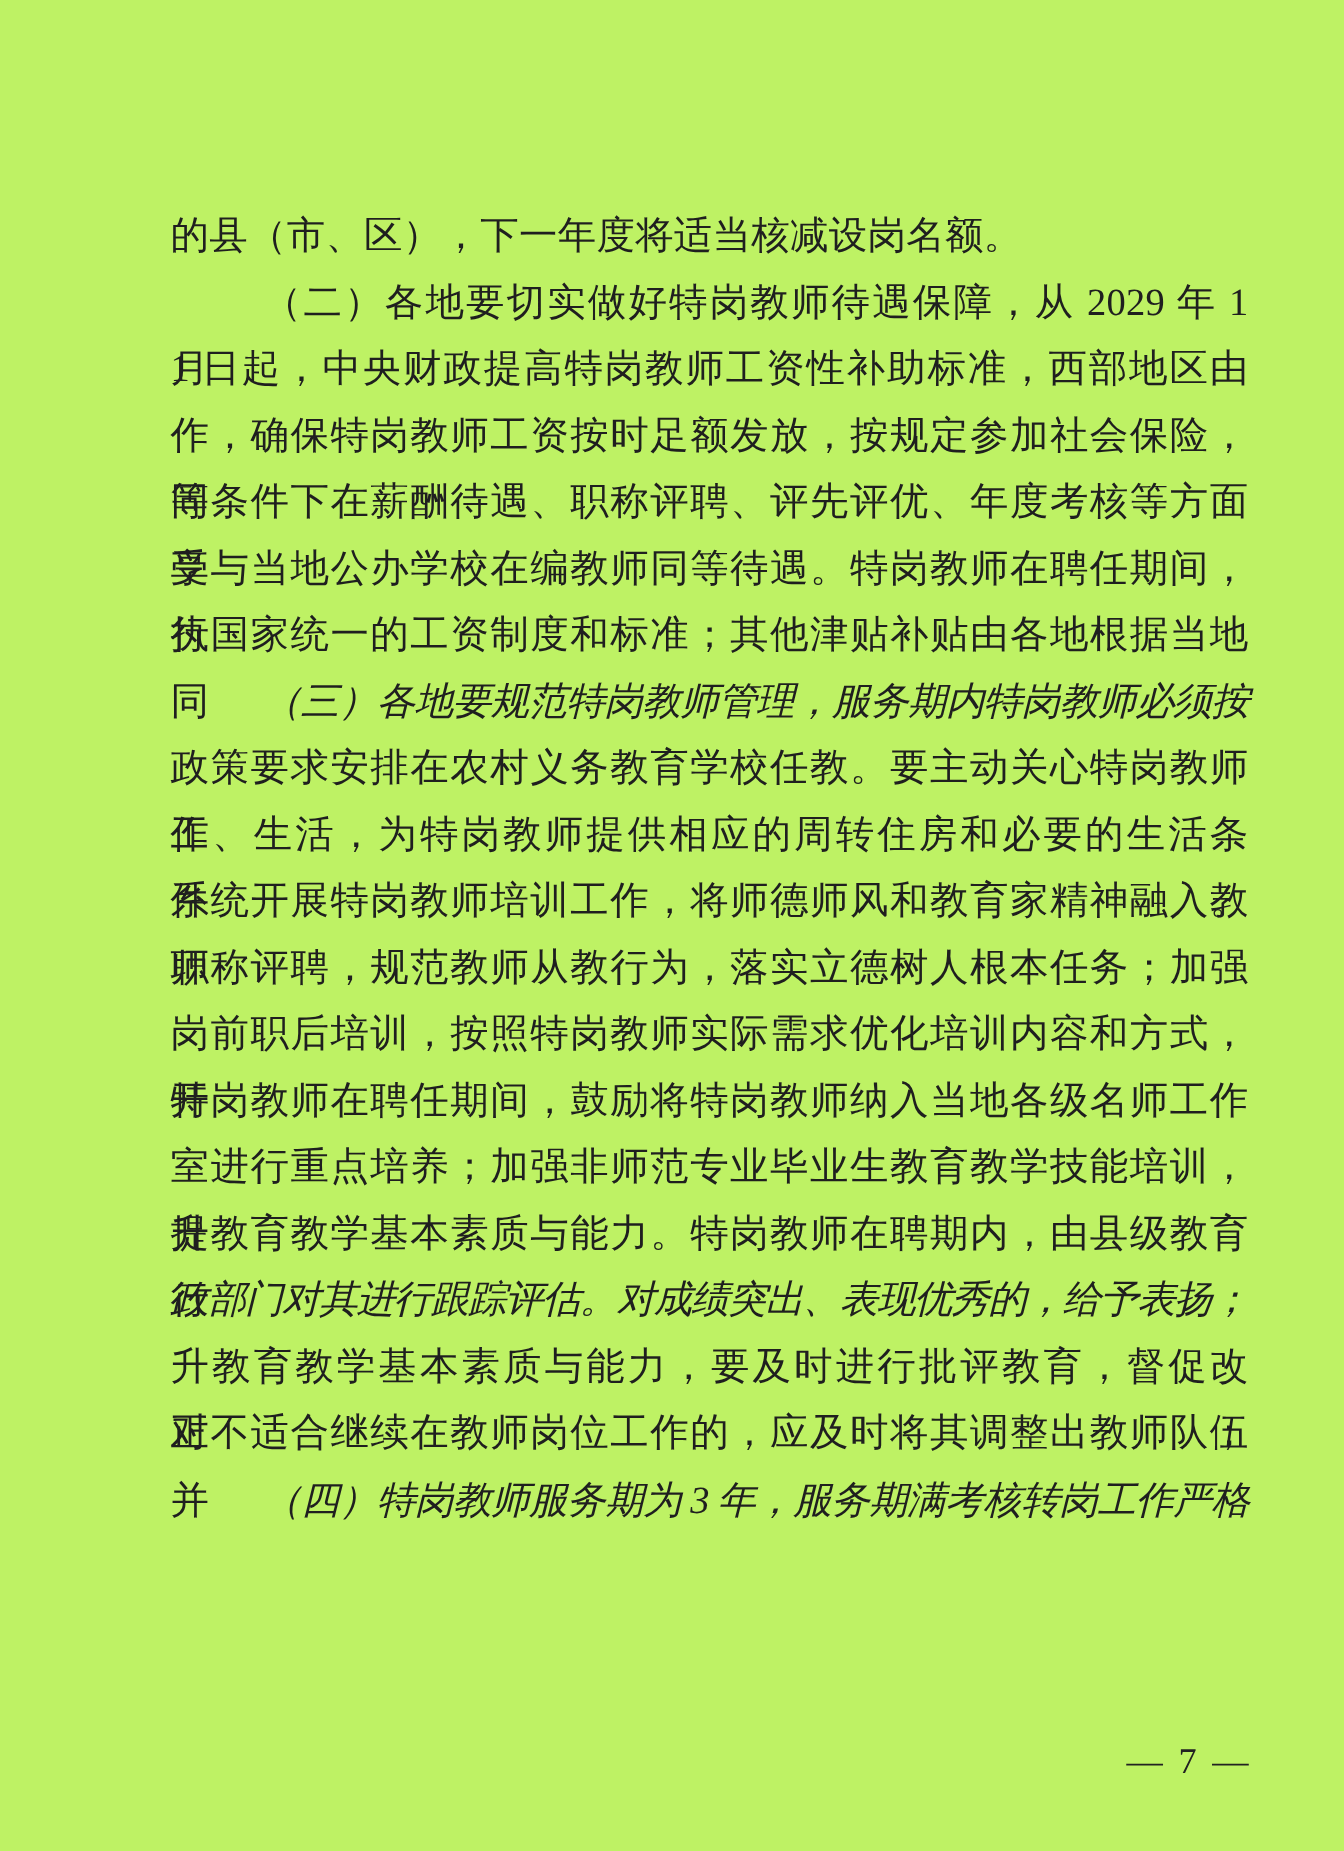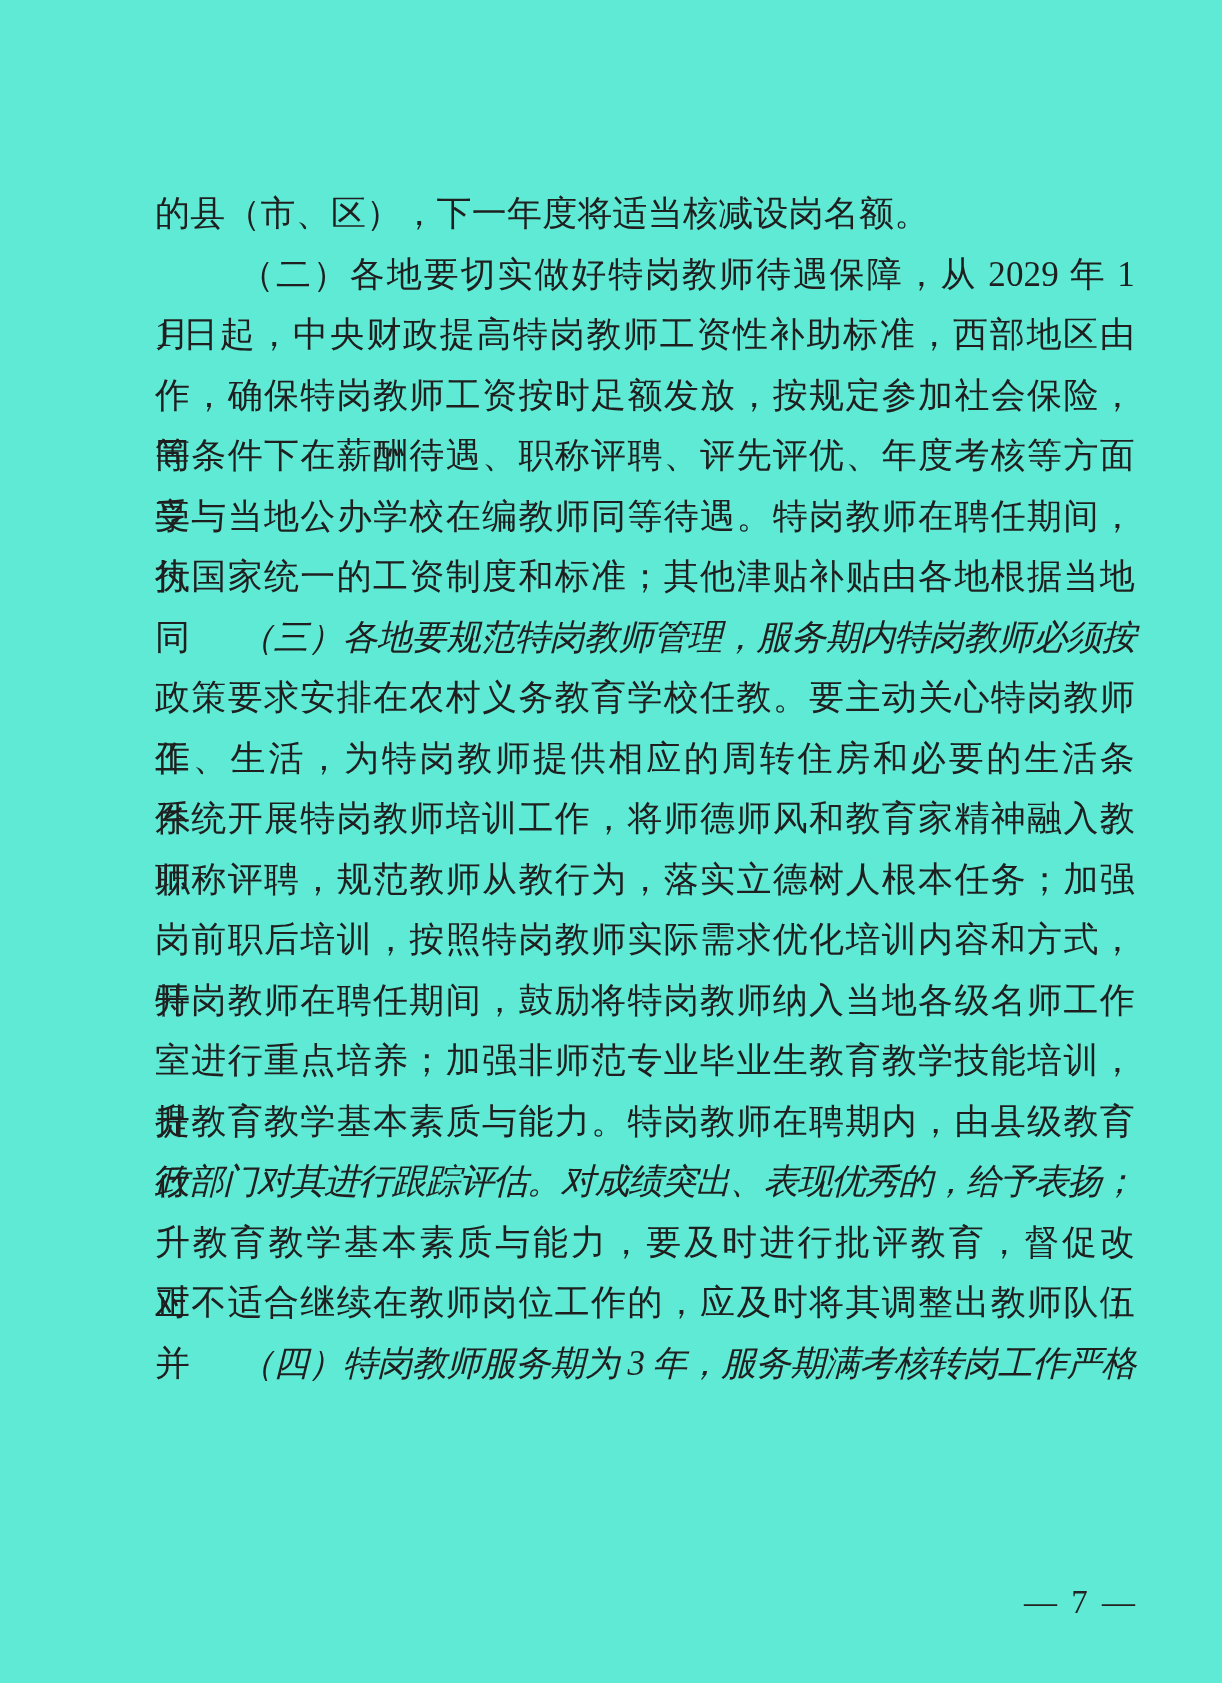--- a/index.html
+++ b/index.html
@@ -4,21 +4,21 @@
 <style>
   html, body {
     margin: 0;
     padding: 0;
     background: #ffffff;
   }
   .page {
     position: relative;
     width: 1222px;
     height: 1683px;
-    background: #5eead4;
+    background: #bef264;
     overflow: hidden;
     font-family: "Liberation Serif", "DejaVu Serif", serif;
     color: #1f1f1f;
   }
   .body-text {
     position: absolute;
     left: 155px;
     top: 184px;
     width: 980px;
   }

